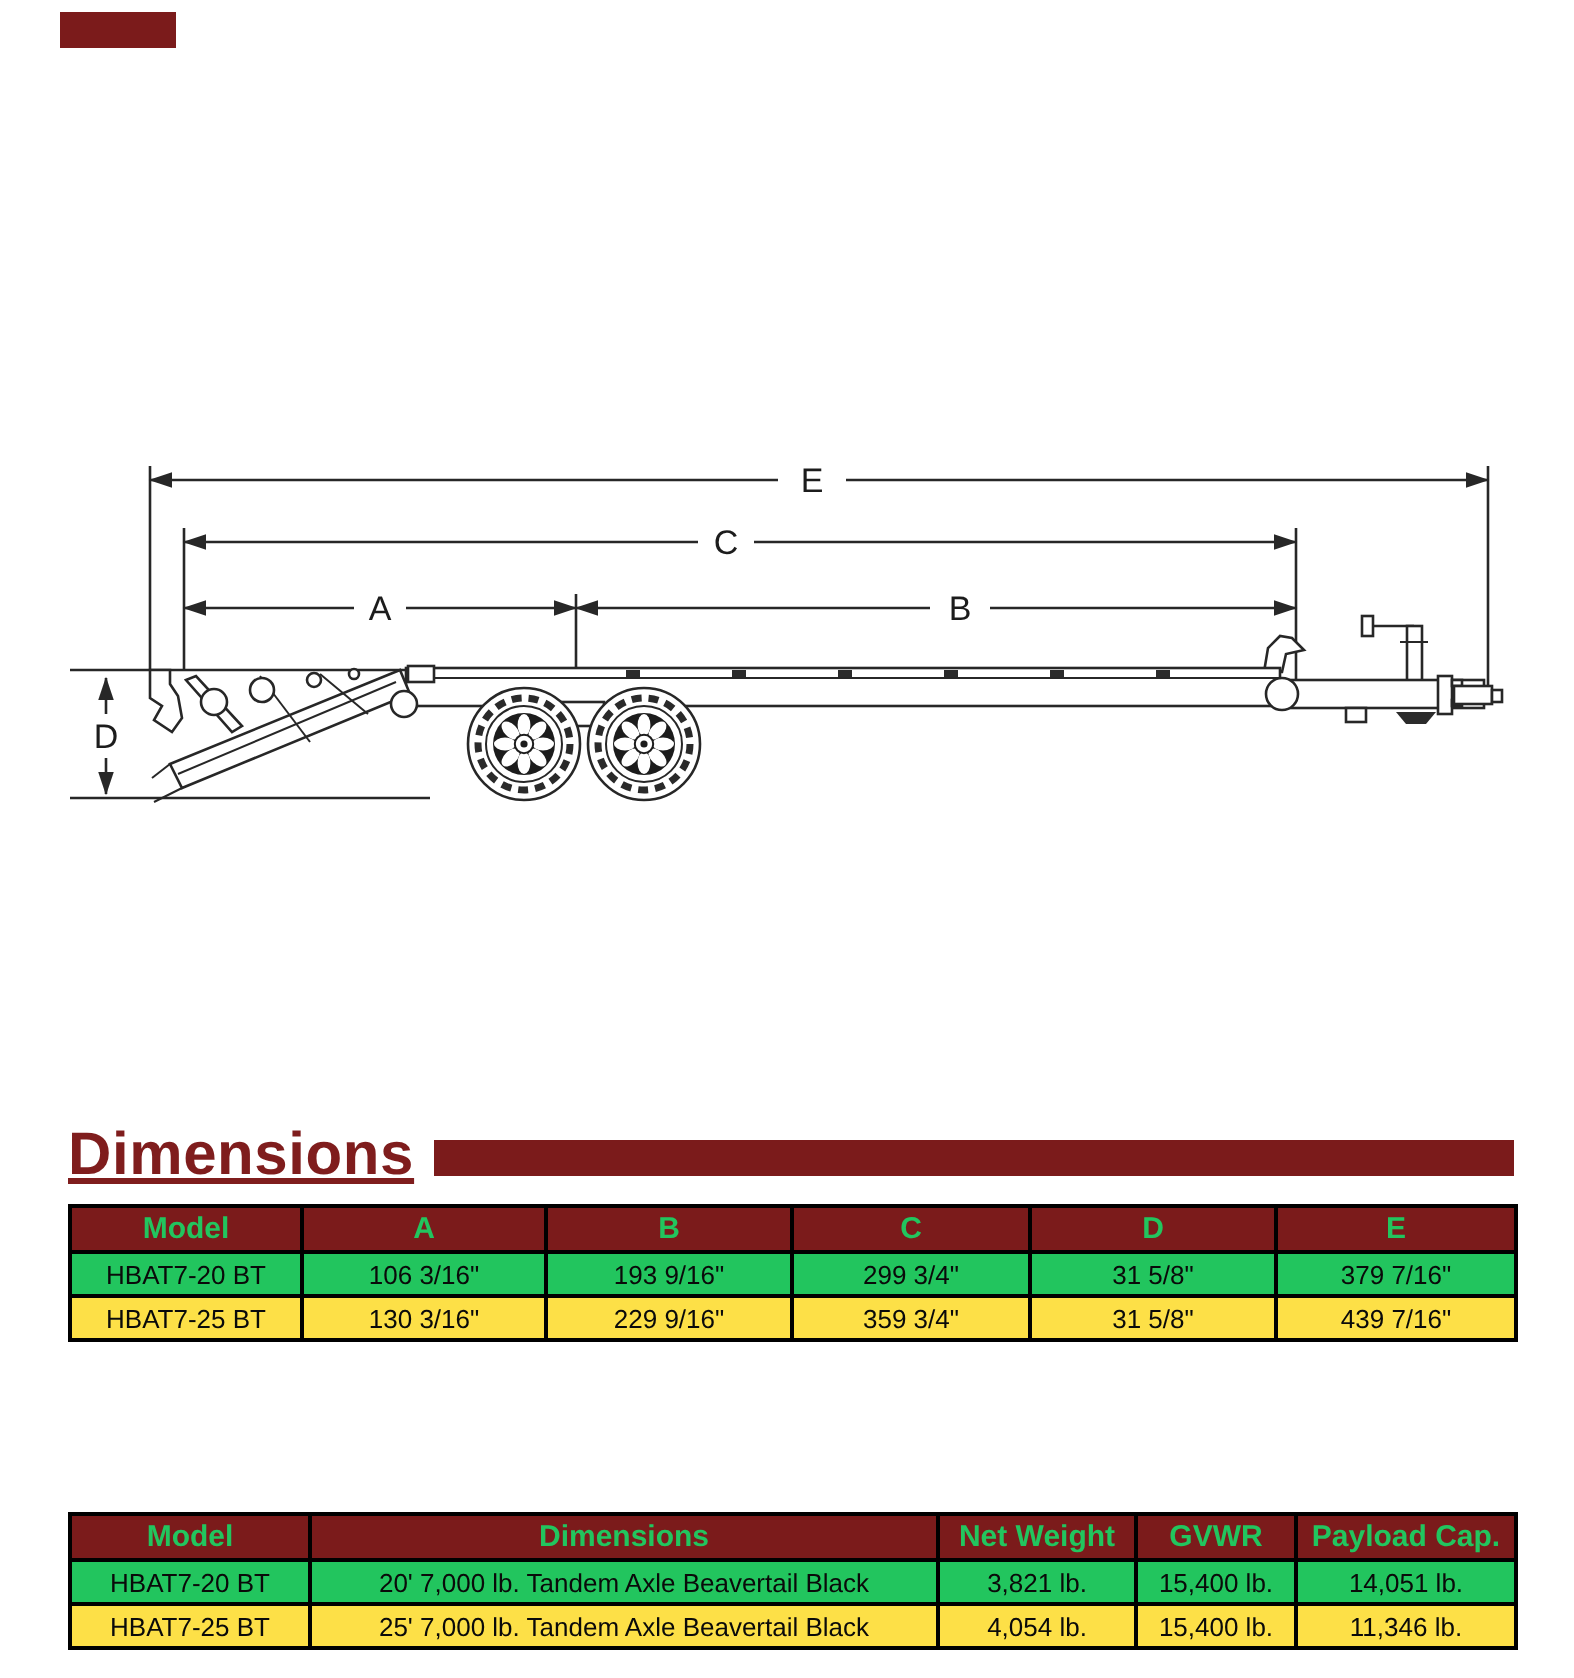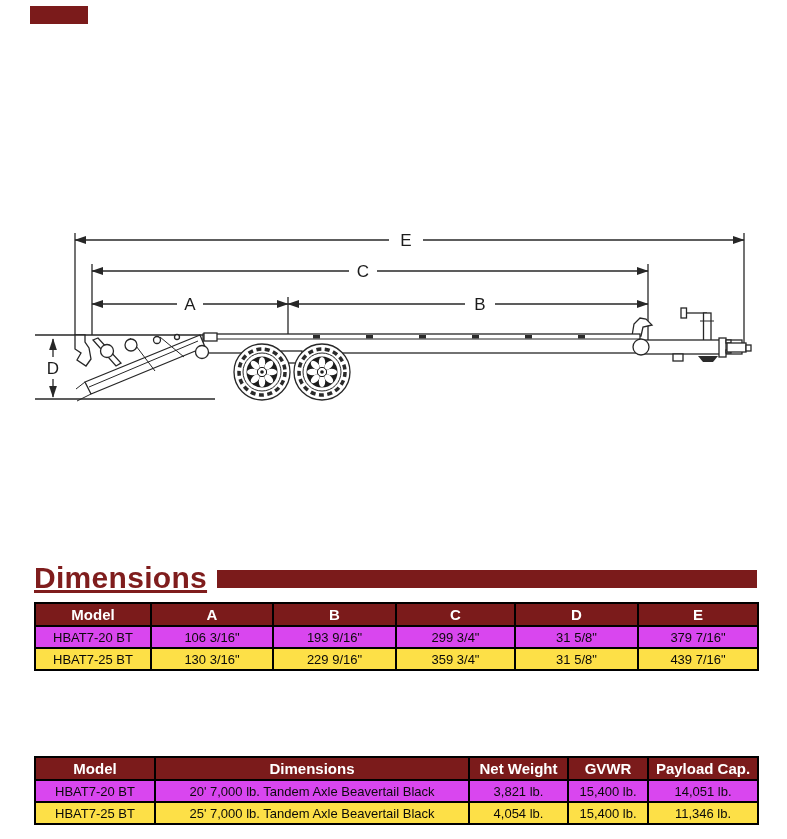--- a/index.html
+++ b/index.html
@@ -18,28 +18,28 @@
 
   .section-head { position:absolute; left:34px; top:563px; width:723px; display:flex; align-items:center; }
   .section-title { font-size:30px; font-weight:bold; color:#7f1d1d; line-height:1; letter-spacing:0.3px;text-decoration:underline; }
   .section-bar { flex:1; height:18px; background:#7b1b1b; margin-left:10px; margin-top:2px; }
 
   table { border-collapse:collapse; position:absolute; left:34px; table-layout:fixed; }
   .t-dims { top:602px; width:723px; }
   .t-deck { top:690px; width:723px; }
   .t-spec { top:756px; width:723px; }
   th {
-    background:#7b1b1b; color:#ffffff; font-size:15px; font-weight:bold;
+    background:#7b1b1b; color:#22c55e; font-size:15px; font-weight:bold;
     border:2px solid #000; height:21px; padding:0 2px; text-align:center;
   }
   td {
     font-size:13px; color:#0a0a0a; text-align:center; background:#fde047;
     border:2px solid #000; height:20px; padding:0 2px;
   }
-  tr.stripe td { background:#d946ef; }
+  tr.stripe td { background:#22c55e; }
   .t-deck th, .t-deck td { border-color:#5f5f5f; }
   .t-deck td { height:17px; }
 </style>
 </head>
 <body>
 
 <div class="page">
 
   <div class="logo-mark"></div>
 

